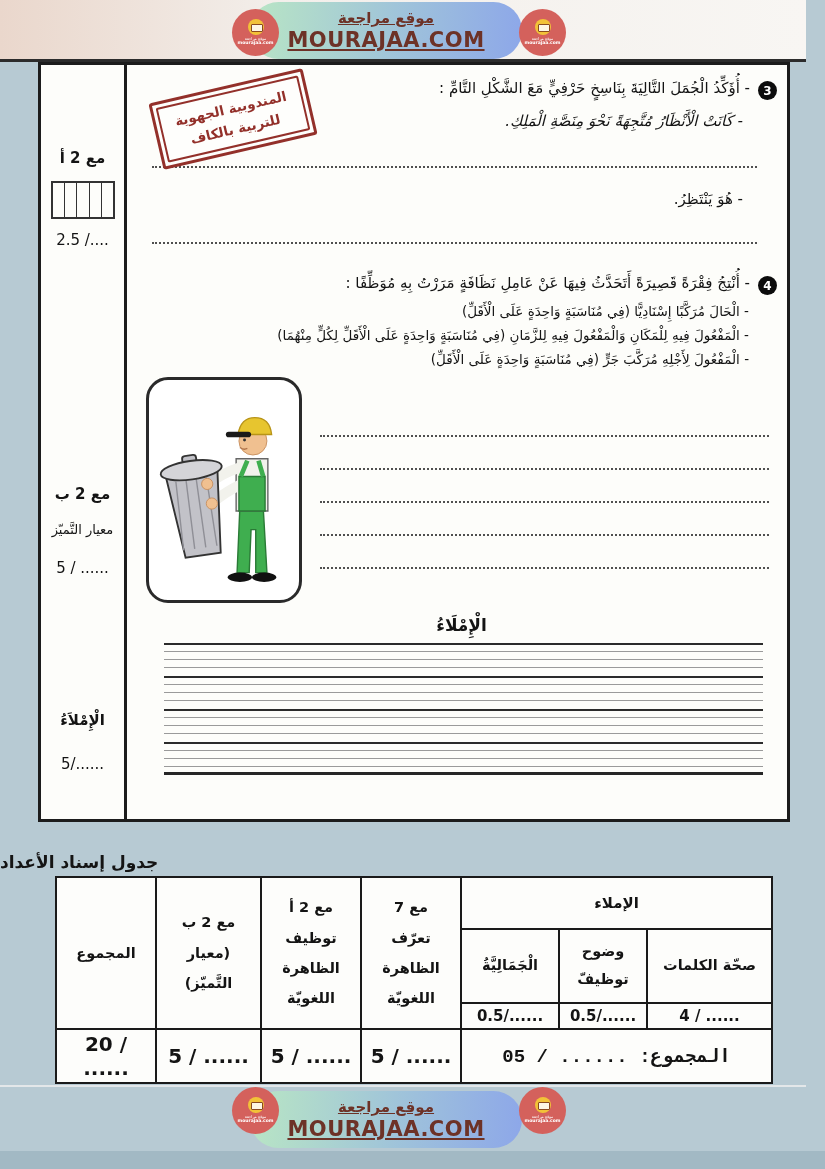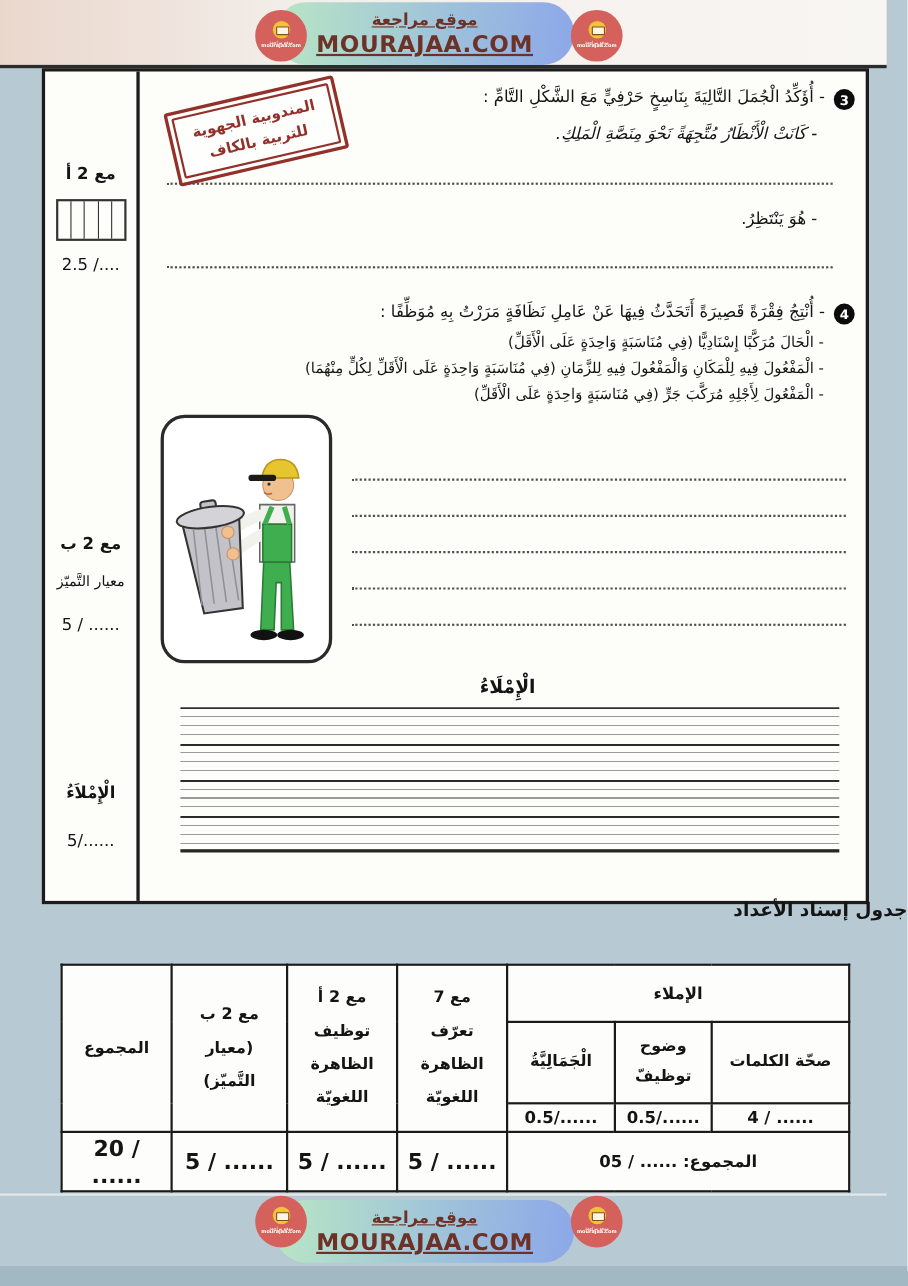--- a/index.html
+++ b/index.html
@@ -109,32 +109,32 @@
       transparent 2px, transparent 8px,
       #9a9a9a 8px, #9a9a9a 9px,
       transparent 9px, transparent 16px,
       #9a9a9a 16px, #9a9a9a 17px,
       transparent 17px, transparent 24px,
       #9a9a9a 24px, #9a9a9a 25px,
       transparent 25px, transparent 33px);
   }
 
   
-  .grades-title { position:absolute; left:0; top:818px; width:100%; text-align:right; font-weight:bold; font-size:17px; direction:rtl; }
+  .grades-title { position:absolute; left:0; top:852px; width:100%; text-align:left; font-weight:bold; font-size:17px; direction:rtl; }
   .grades-table {
     position:absolute; left:55px; top:876px; width:716px;
     border-collapse:collapse; direction:rtl; background:#fdfdfb; table-layout:fixed;
   }
   .grades-table td { border:2.5px solid #1a1a1a; text-align:center; vertical-align:middle; padding:2px 4px; }
   .th-tall { vertical-align:top; padding-top:8px; font-weight:bold; font-size:14.5px; line-height:2.1; }
   .imla-h { font-weight:bold; font-size:15px; height:52px; }
   .sub-h  { font-weight:bold; font-size:14.5px; height:74px; line-height:1.9; }
   .score-c { font-weight:bold; font-size:15px; height:26px; direction:ltr; }
   .tot-c   { font-weight:bold; font-size:20px; height:34px; direction:ltr; }
-  .tot-rtl { font-weight:bold; font-size:15px; height:30px; direction:rtl; }
+  .tot-rtl { font-weight:bold; font-size:19px; height:30px; direction:rtl;font-family:Liberation Mono, monospace; }
 </style>
 </head>
 <body>
 
 <div class="band band-top">
   <div class="brand-pill">
     <div class="site-label">موقع مراجعة</div>
     <div class="site-domain">MOURAJAA.COM</div>
   </div>
   <div class="logo logo-left">

